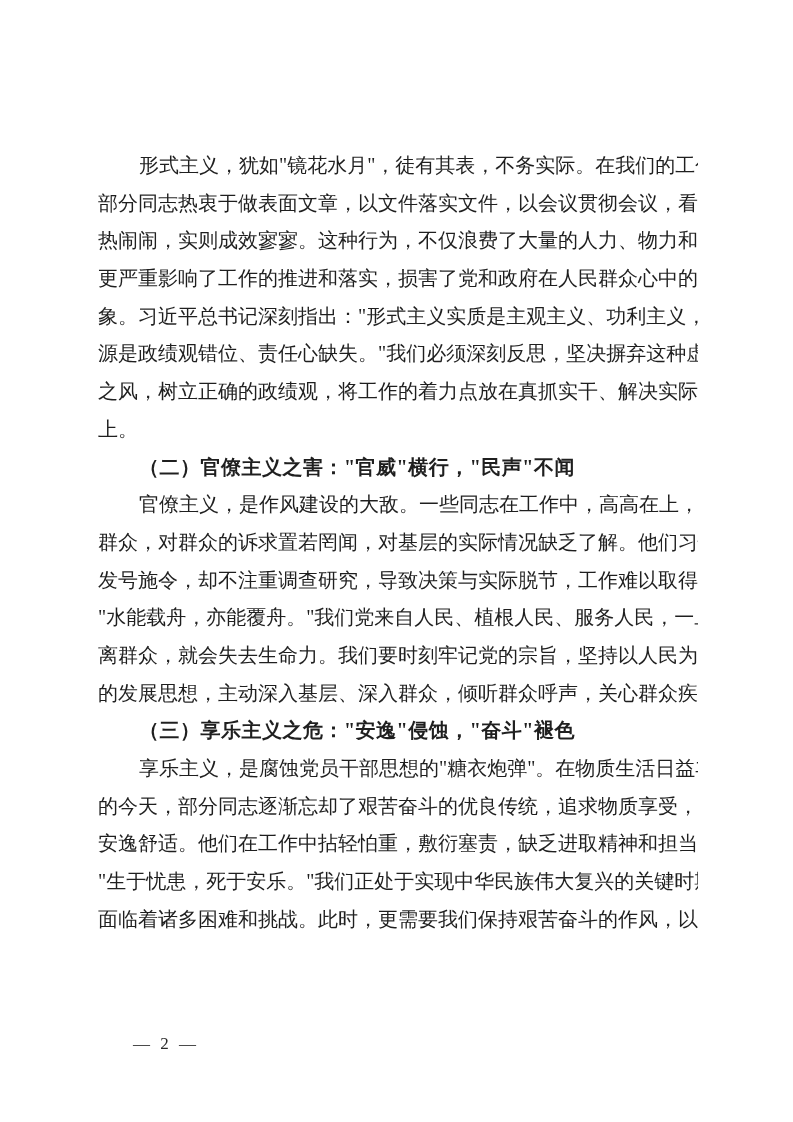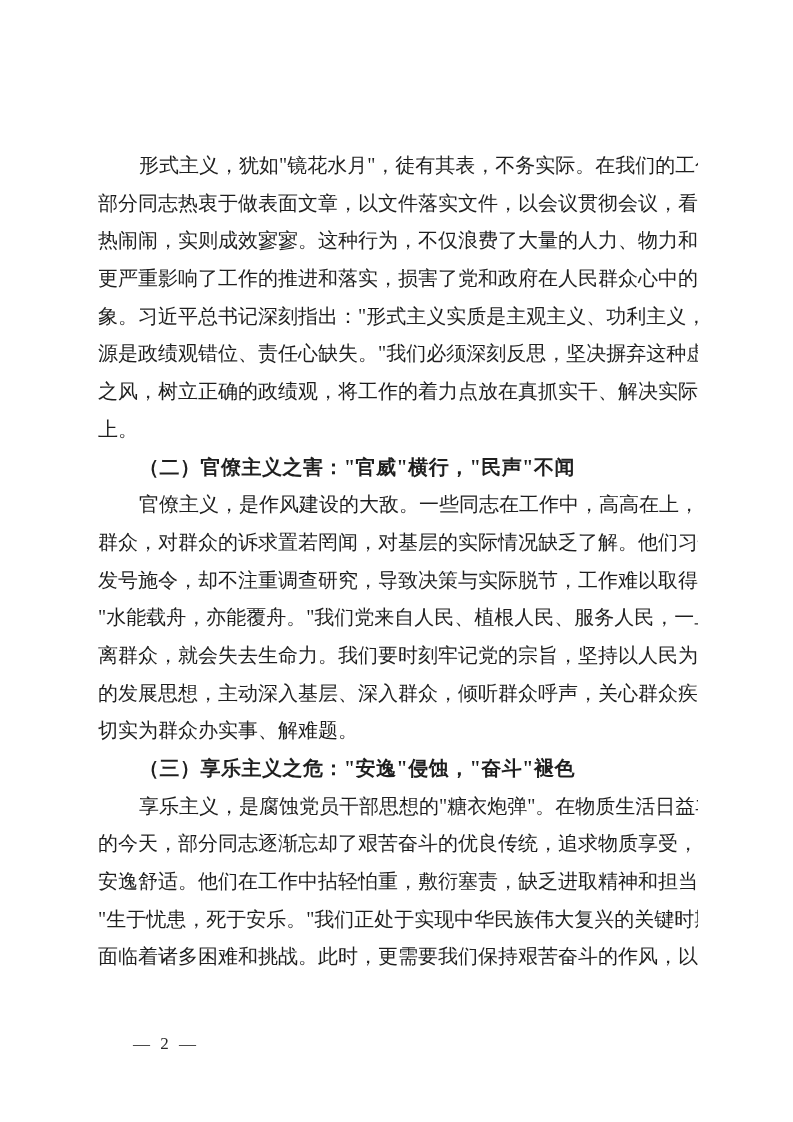--- a/index.html
+++ b/index.html
@@ -79,21 +79,20 @@
 
     <div class="heading">（二）官僚主义之害："官威"横行，"民声"不闻</div>
 
     <div>
       <div class="line first">官僚主义，是作风建设的大敌。一些同志在工作中，高高在上，脱离</div>
       <div class="line">群众，对群众的诉求置若罔闻，对基层的实际情况缺乏了解。他们习惯于</div>
       <div class="line">发号施令，却不注重调查研究，导致决策与实际脱节，工作难以取得实效。</div>
       <div class="line">"水能载舟，亦能覆舟。"我们党来自人民、植根人民、服务人民，一旦脱</div>
       <div class="line">离群众，就会失去生命力。我们要时刻牢记党的宗旨，坚持以人民为中心</div>
       <div class="line">的发展思想，主动深入基层、深入群众，倾听群众呼声，关心群众疾苦，</div>
-      <div class="line end">切实为群众办实事、解难题。</div>
     </div>
 
     <div class="heading">（三）享乐主义之危："安逸"侵蚀，"奋斗"褪色</div>
 
     <div>
       <div class="line first">享乐主义，是腐蚀党员干部思想的"糖衣炮弹"。在物质生活日益丰富</div>
       <div class="line">的今天，部分同志逐渐忘却了艰苦奋斗的优良传统，追求物质享受，贪图</div>
       <div class="line">安逸舒适。他们在工作中拈轻怕重，敷衍塞责，缺乏进取精神和担当意识。</div>
       <div class="line">"生于忧患，死于安乐。"我们正处于实现中华民族伟大复兴的关键时期，</div>
       <div class="line">面临着诸多困难和挑战。此时，更需要我们保持艰苦奋斗的作风，以昂扬</div>

